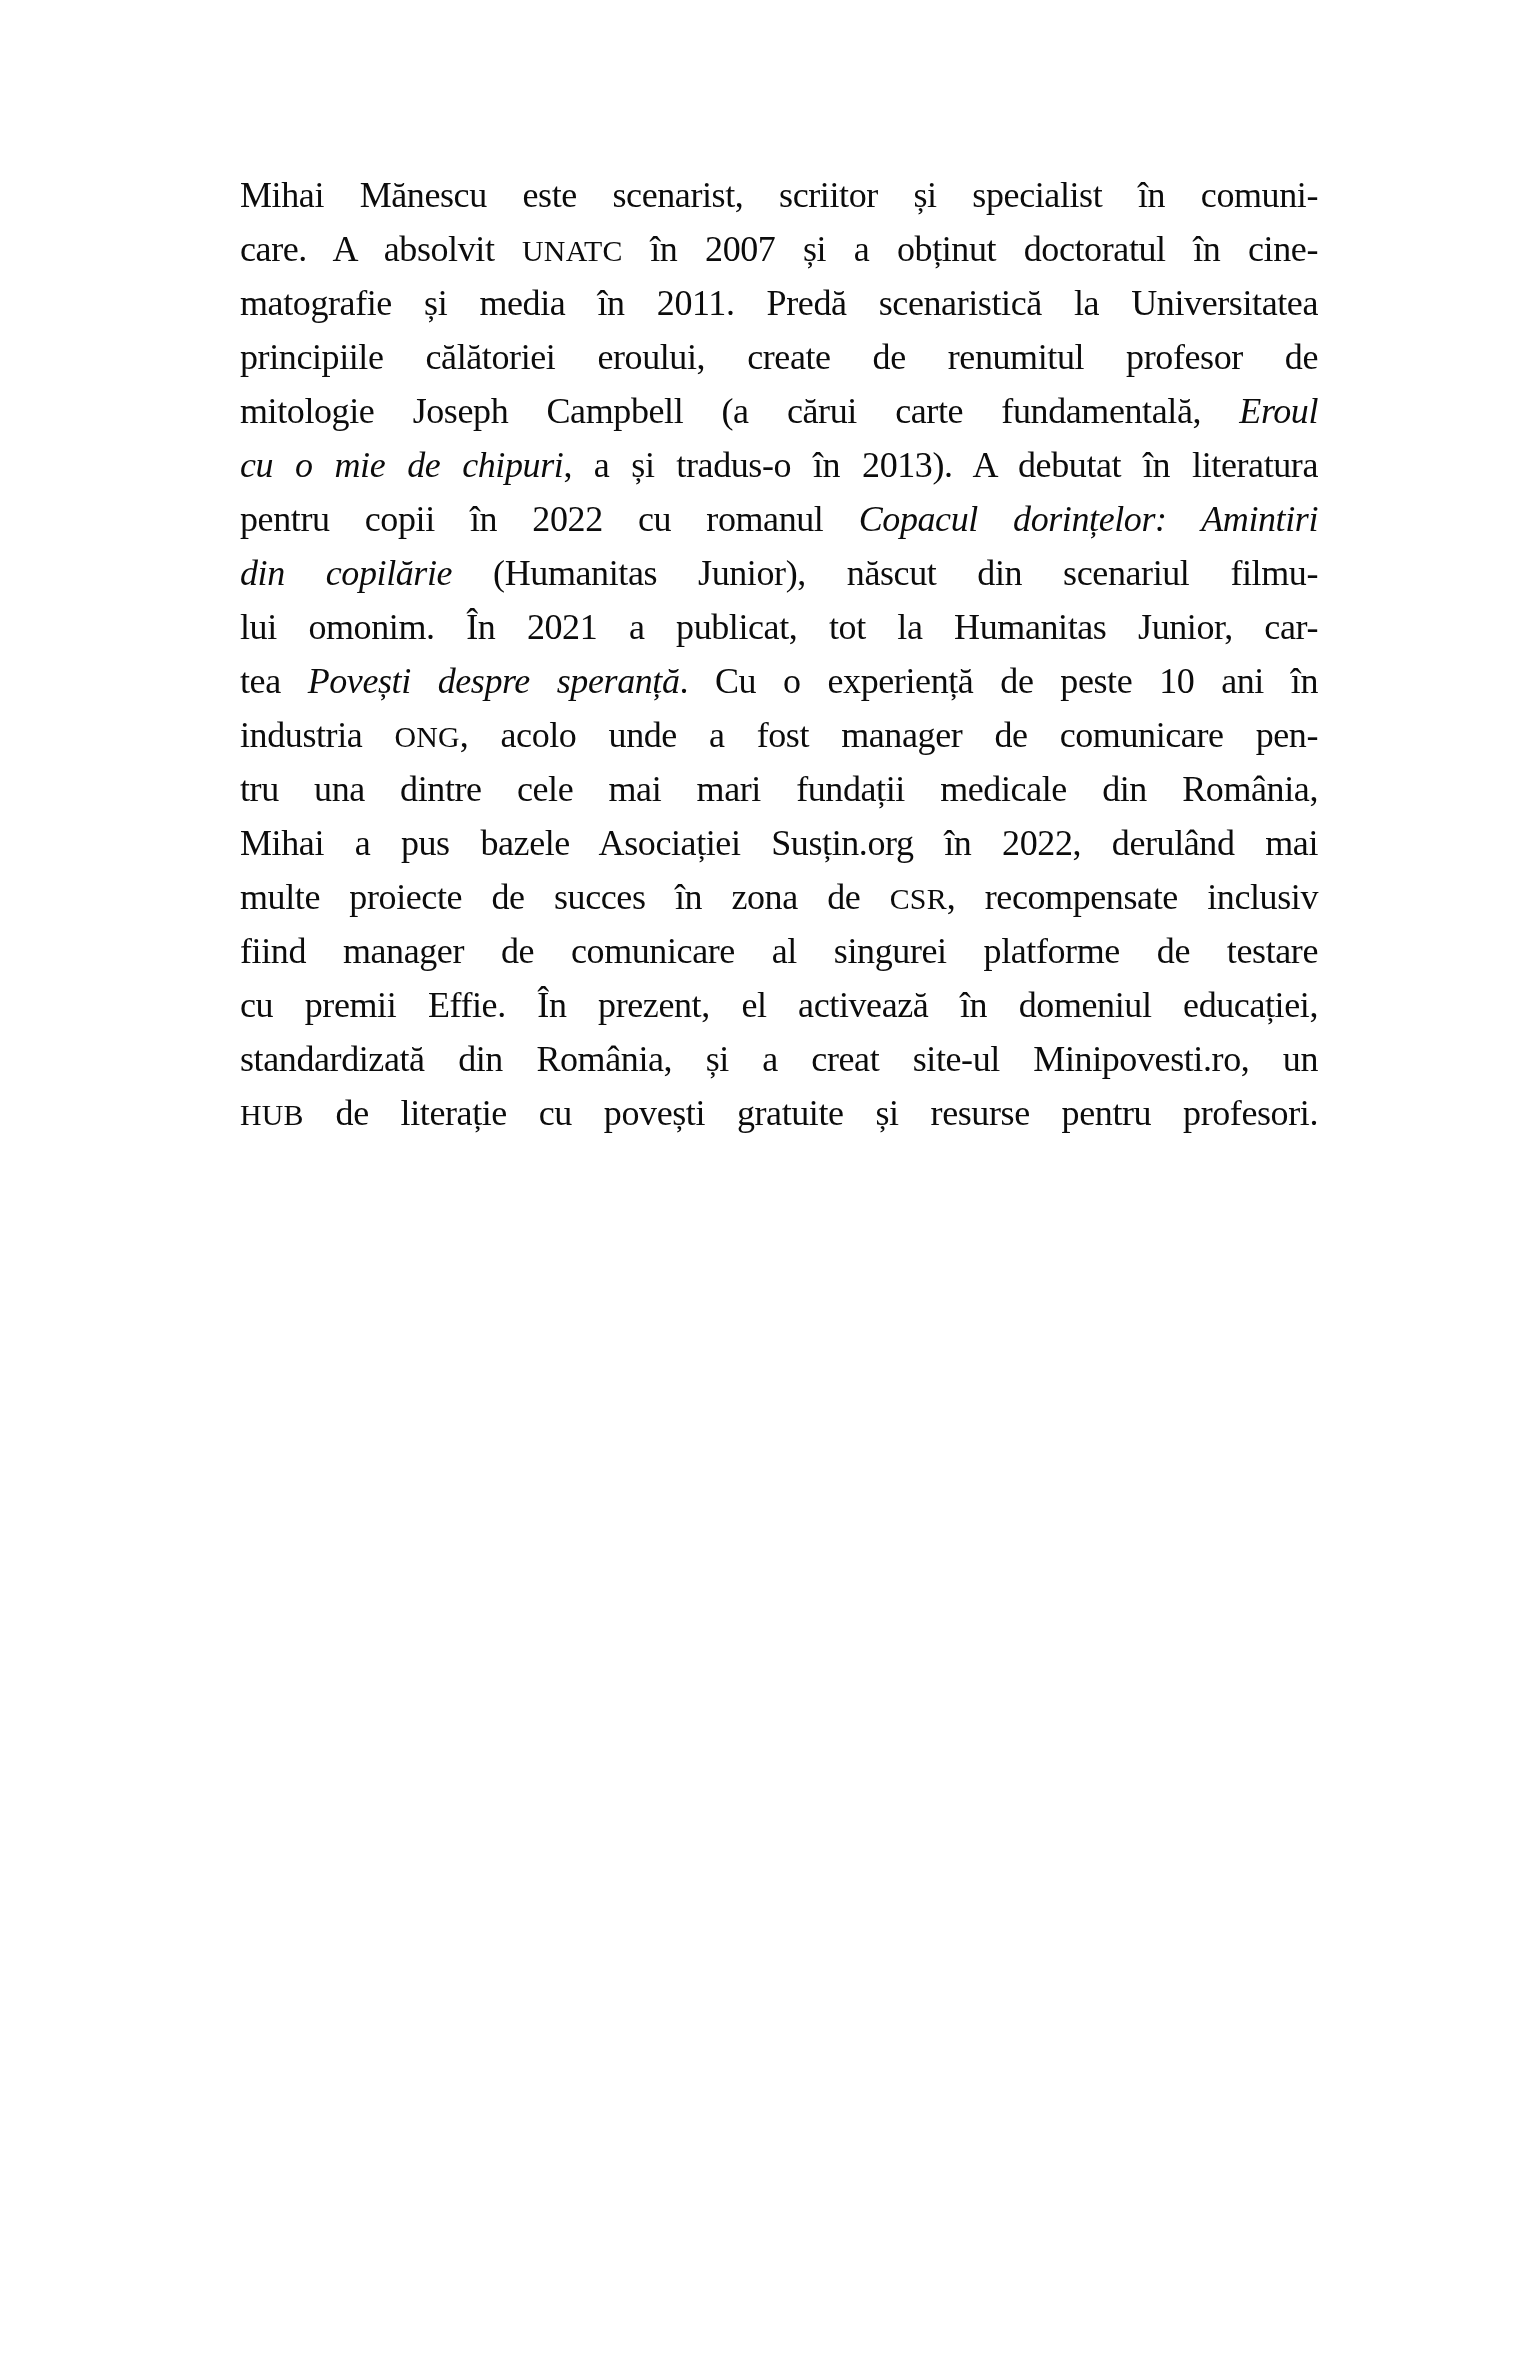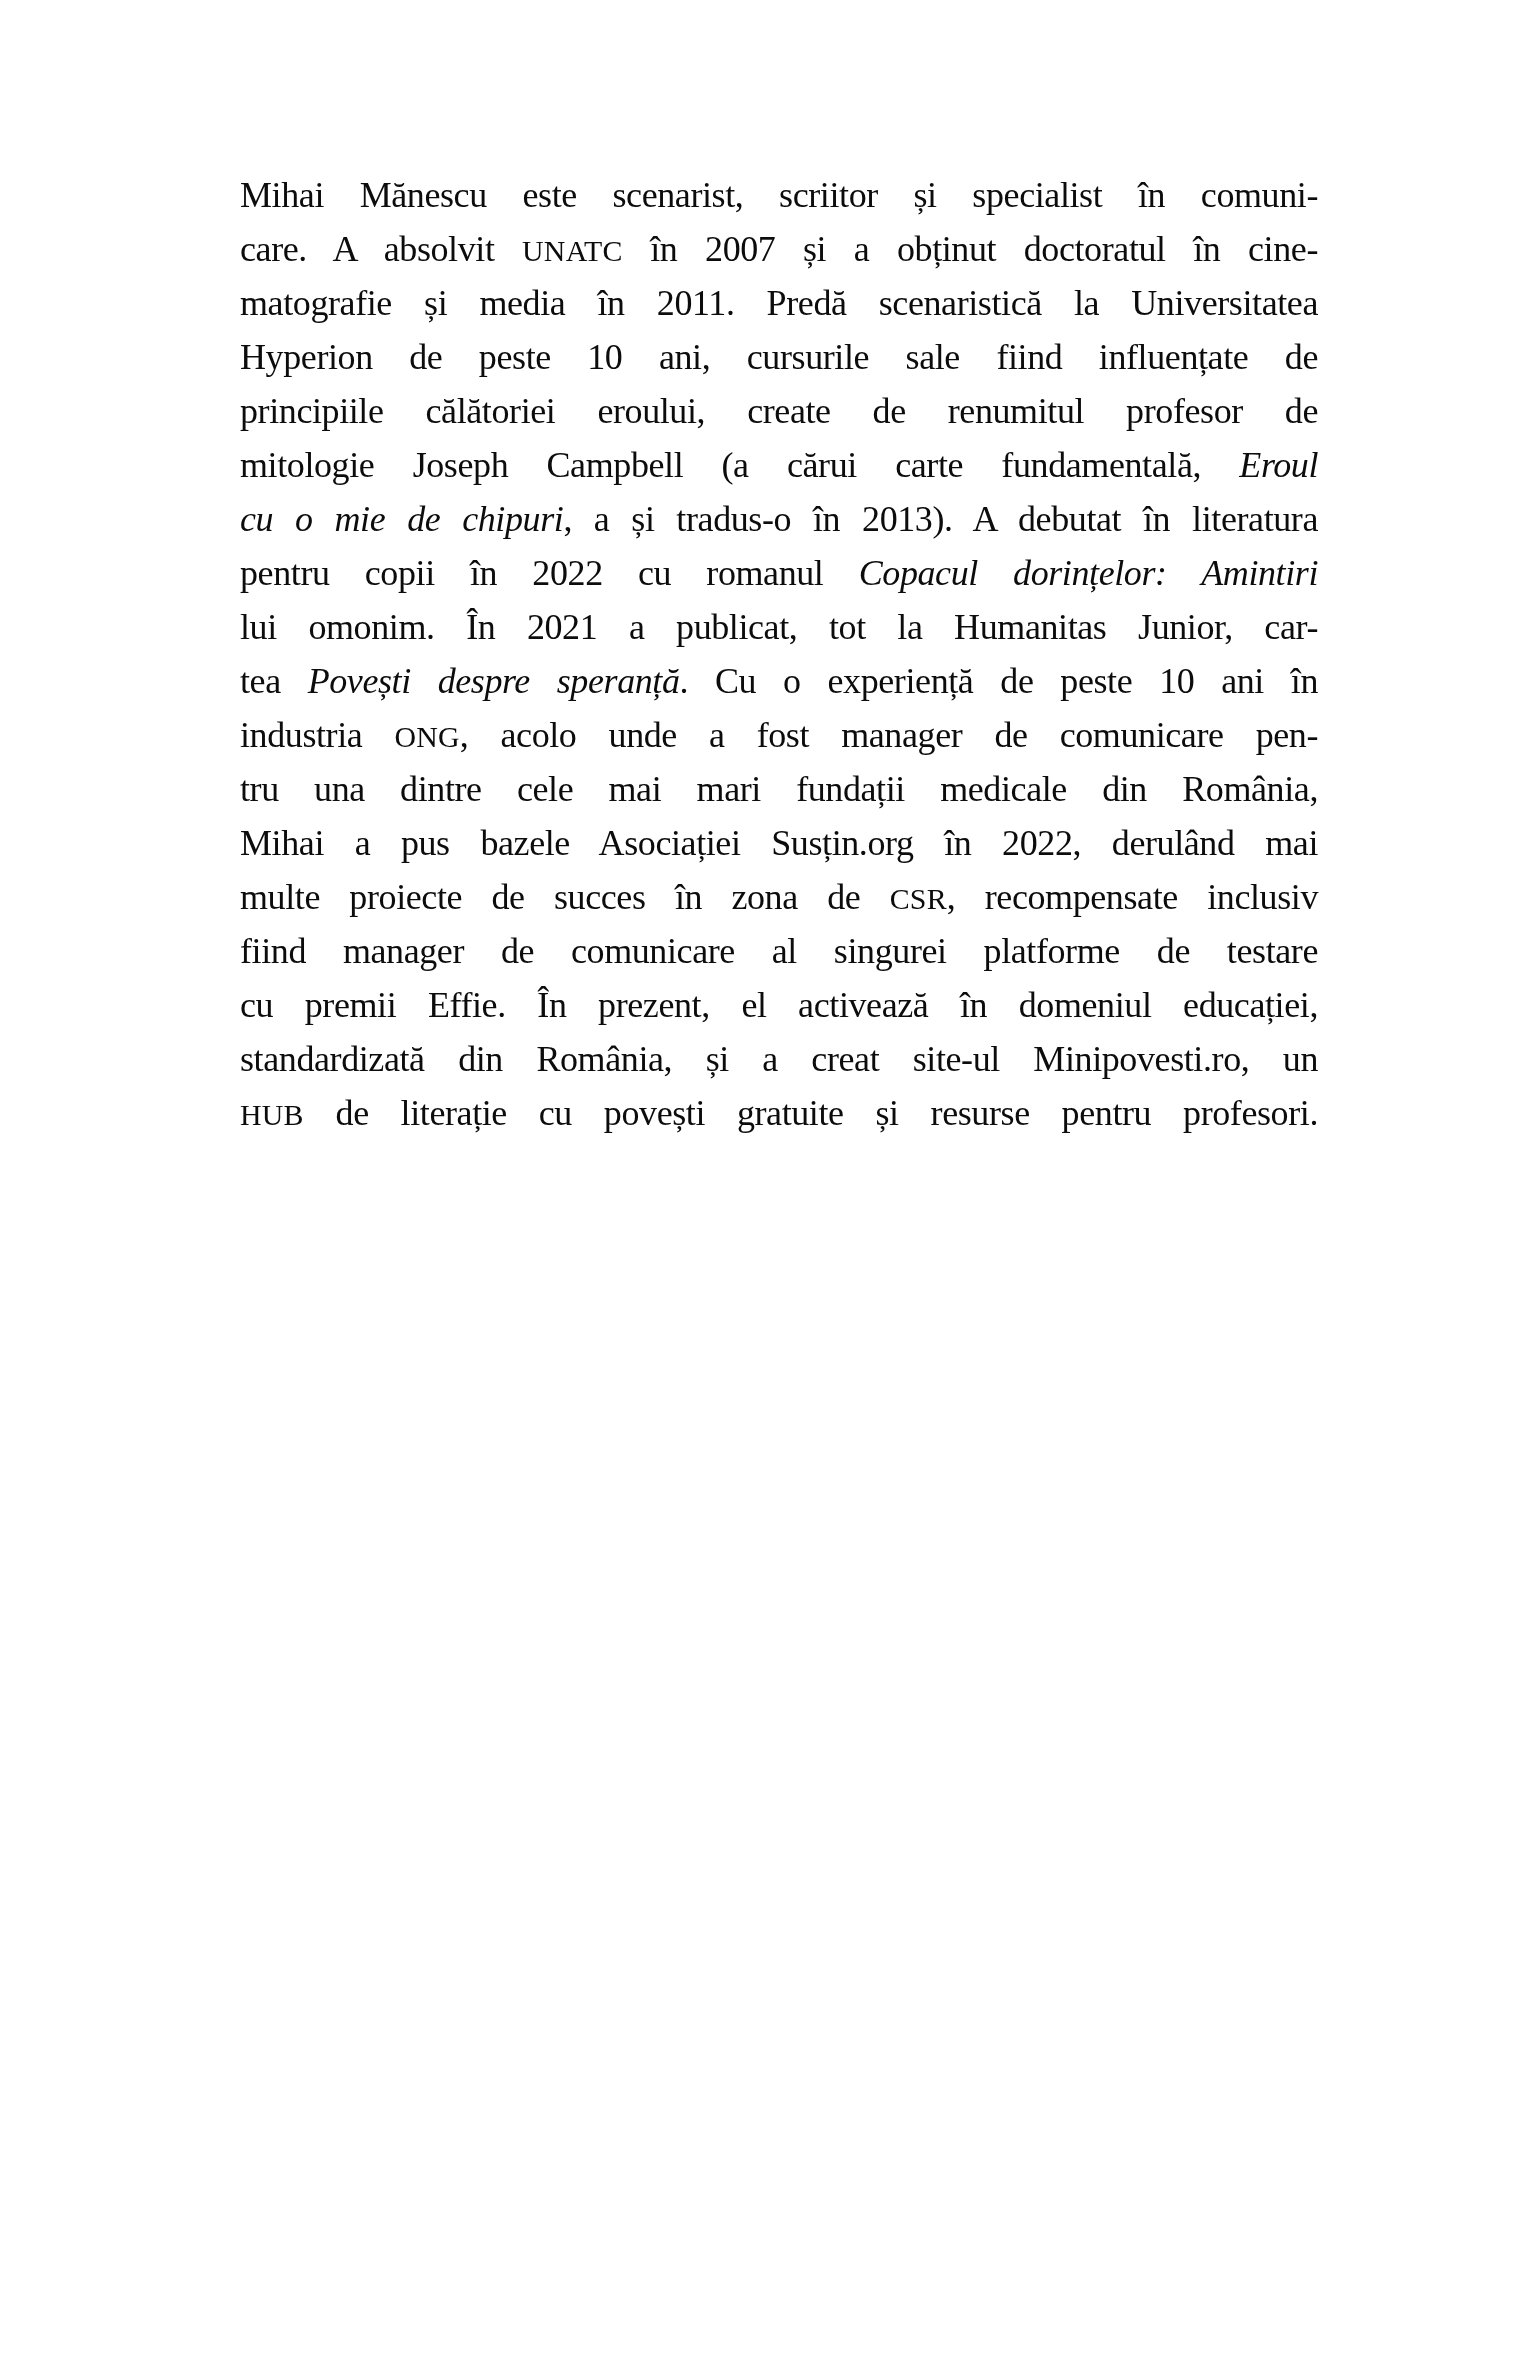--- a/index.html
+++ b/index.html
@@ -48,25 +48,25 @@
   }
 </style>
 </head>
 <body>
 
 <div class="page">
   <div class="bio">
       <div class="line"><span class="seg-normal">Mihai Mănescu este scenarist, scriitor și specialist în comuni-</span></div>
       <div class="line"><span class="seg-normal">care. A absolvit </span><span class="seg-caps">UNATC</span><span class="seg-normal"> în 2007 și a obținut doctoratul în cine-</span></div>
       <div class="line"><span class="seg-normal">matografie și media în 2011. Predă scenaristică la Universitatea</span></div>
-      <div class="line"><span class="seg-normal">Hyperion de peste 10 ani, cursurile sale fiind influențate de</span></div>
       <div class="line"><span class="seg-normal">principiile călătoriei eroului, create de renumitul profesor de</span></div>
       <div class="line"><span class="seg-normal">mitologie Joseph Campbell (a cărui carte fundamentală, </span><span class="seg-italic">Eroul</span></div>
       <div class="line"><span class="seg-italic">cu o mie de chipuri</span><span class="seg-normal">, a și tradus-o în 2013). A debutat în literatura</span></div>
       <div class="line"><span class="seg-normal">pentru copii în 2022 cu romanul </span><span class="seg-italic">Copacul dorințelor: Amintiri</span></div>
+      <div class="line"><span class="seg-italic">din copilărie</span><span class="seg-normal"> (Humanitas Junior), născut din scenariul filmu-</span></div>
       <div class="line"><span class="seg-normal">lui omonim. În 2021 a publicat, tot la Humanitas Junior, car-</span></div>
       <div class="line"><span class="seg-normal">tea </span><span class="seg-italic">Povești despre speranță</span><span class="seg-normal">. Cu o experiență de peste 10 ani în</span></div>
       <div class="line"><span class="seg-normal">industria </span><span class="seg-caps">ONG</span><span class="seg-normal">, acolo unde a fost manager de comunicare pen-</span></div>
       <div class="line"><span class="seg-normal">tru una dintre cele mai mari fundații medicale din România,</span></div>
       <div class="line"><span class="seg-normal">Mihai a pus bazele Asociației Susțin.org în 2022, derulând mai</span></div>
       <div class="line"><span class="seg-normal">multe proiecte de succes în zona de </span><span class="seg-caps">CSR</span><span class="seg-normal">, recompensate inclusiv</span></div>
       <div class="line"><span class="seg-normal">fiind manager de comunicare al singurei platforme de testare</span></div>
       <div class="line"><span class="seg-normal">cu premii Effie. În prezent, el activează în domeniul educației,</span></div>
       <div class="line"><span class="seg-normal">standardizată din România, și a creat site-ul Minipovesti.ro, un</span></div>
       <div class="line last"><span class="seg-caps">HUB</span><span class="seg-normal"> de literație cu povești gratuite și resurse pentru profesori.</span></div>

